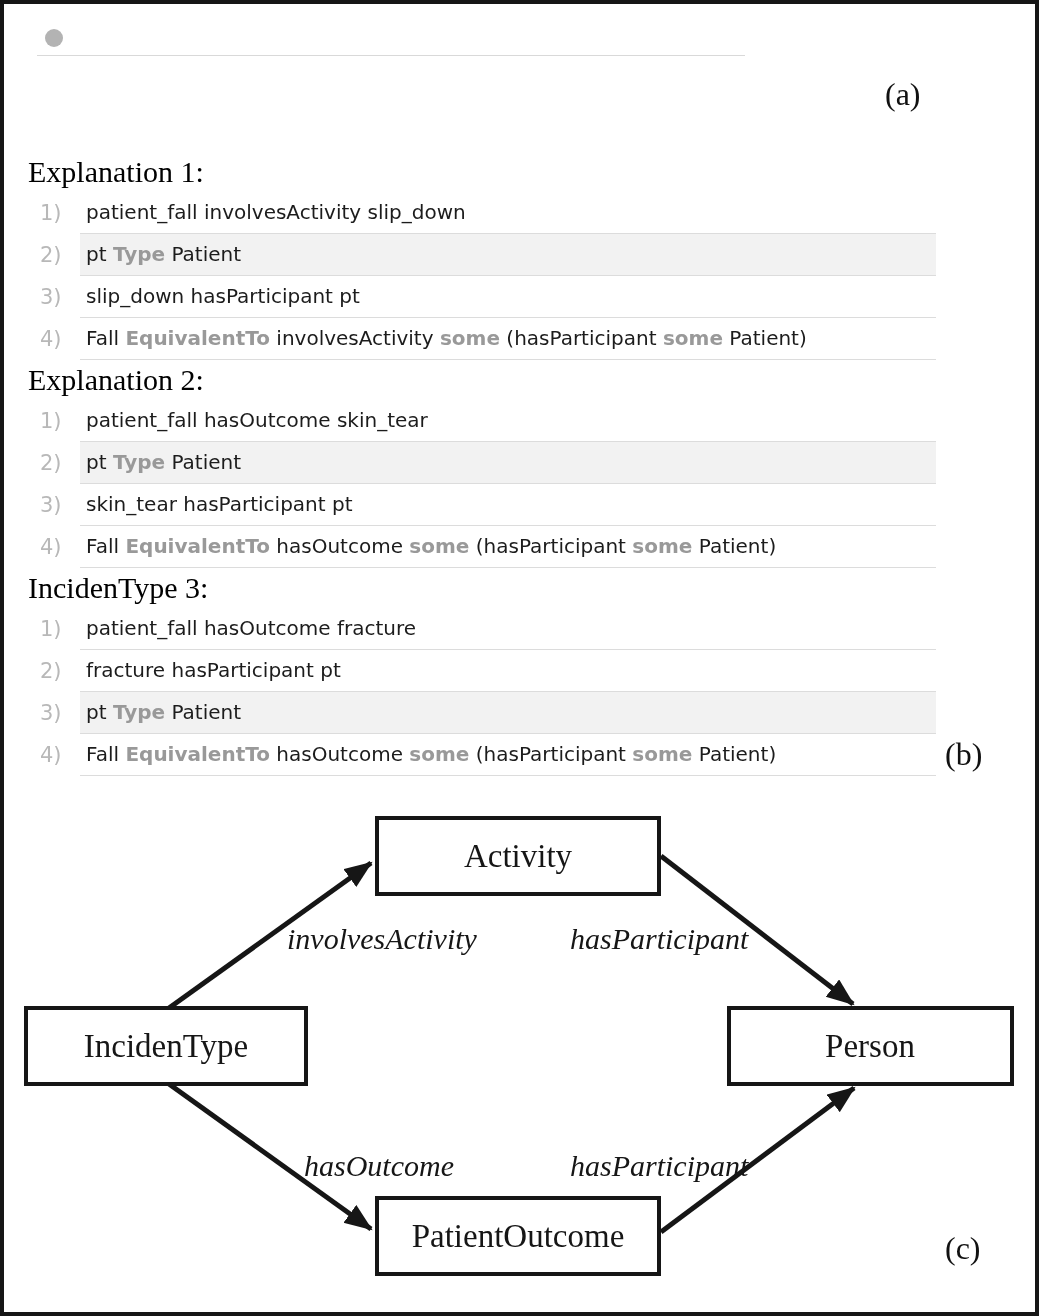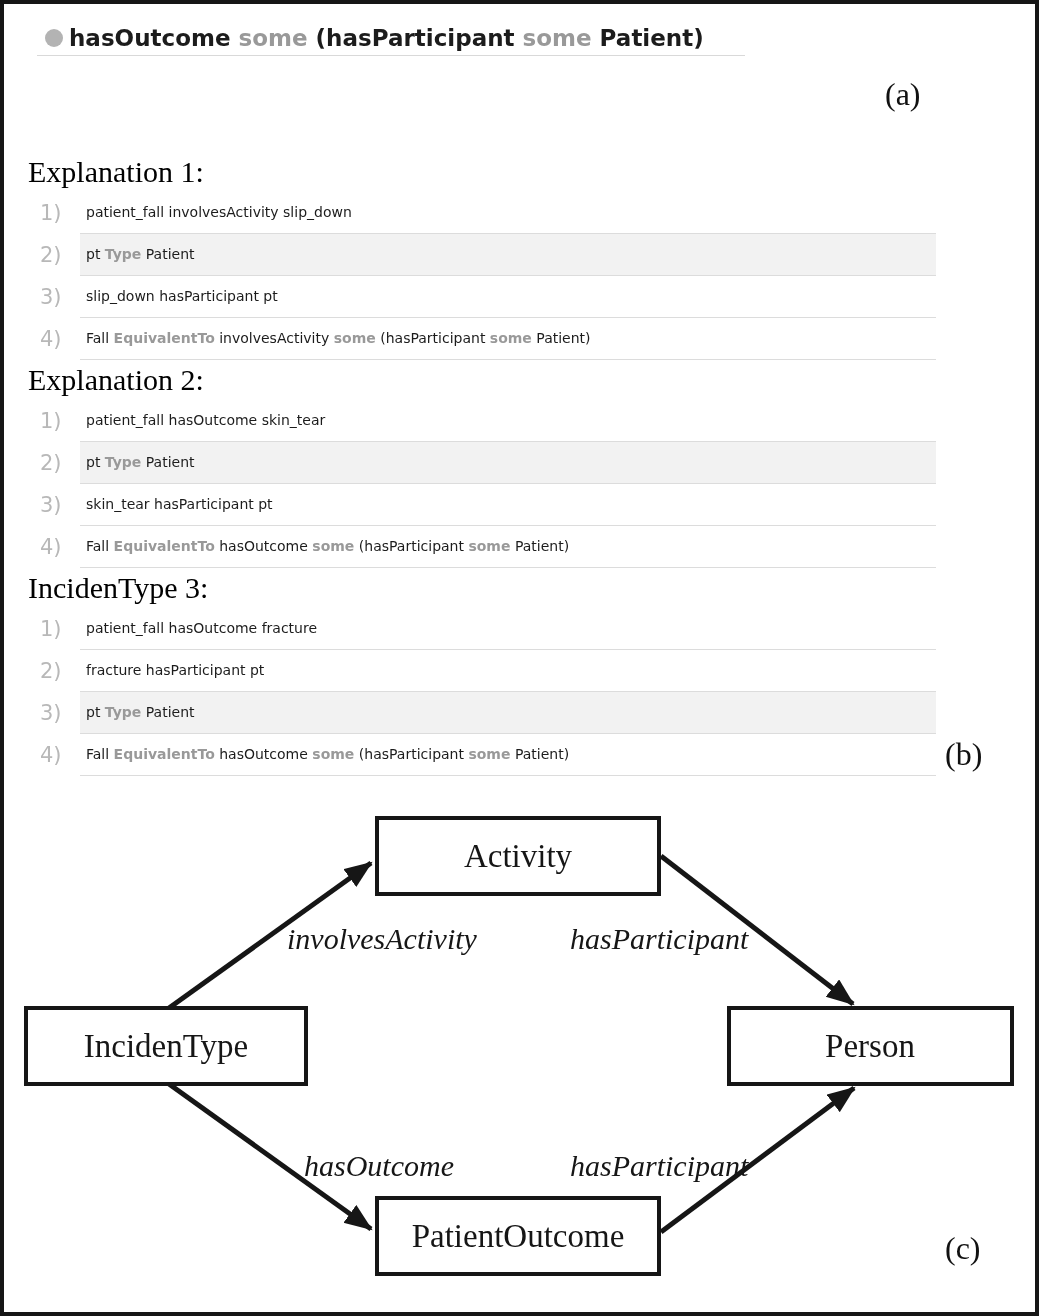--- a/index.html
+++ b/index.html
@@ -51,21 +51,21 @@
     font-size:30px;color:#000000;
     height:40px;line-height:40px;
   }
   .exp-row{display:flex;height:42px;}
   .num{
     flex:0 0 52px;box-sizing:border-box;padding-left:12px;
     font-size:21px;color:var(--number-gray);line-height:42px;
   }
   .exp-content{
     flex:1;box-sizing:border-box;padding-left:6px;
-    font-size:14px;color:var(--text-dark);line-height:41px;
+    font-size:20px;color:var(--text-dark);line-height:41px;
     border-bottom:1px solid var(--divider);
     white-space:nowrap;overflow:hidden;
   }
   .exp-content.hl{background:var(--row-highlight);}
   
   .panel-c{position:absolute;left:0;top:798px;width:1039px;height:505px;}
   .node-rect{fill:#ffffff;stroke:var(--border-black);stroke-width:4;}
   .node-label{
     font-family:"Liberation Serif",serif;font-size:33px;fill:#161616;
     text-anchor:middle;
@@ -79,21 +79,20 @@
 </style>
 </head>
 <body>
 
 <div class="figure">
 
   <section class="panel-a">
     <div class="axiom-list">
         <div class="ax-row">
           <span class="bullet"></span>
-          <span class="ax-text"><span class="tk">hasOutcome </span><span class="kw">some</span><span class="tk"> (hasParticipant </span><span class="kw">some</span><span class="tk"> Patient)</span></span>
         </div>
       </div>
   </section>
   <div class="sub-label label-a">(a)</div>
 
   <section class="explanations">
       <div class="exp-title">Explanation 1:</div>
       <div class="exp-row">
         <span class="num">1)</span>
         <div class="exp-content"><span class="tk">patient_fall involvesActivity slip_down</span></div>

